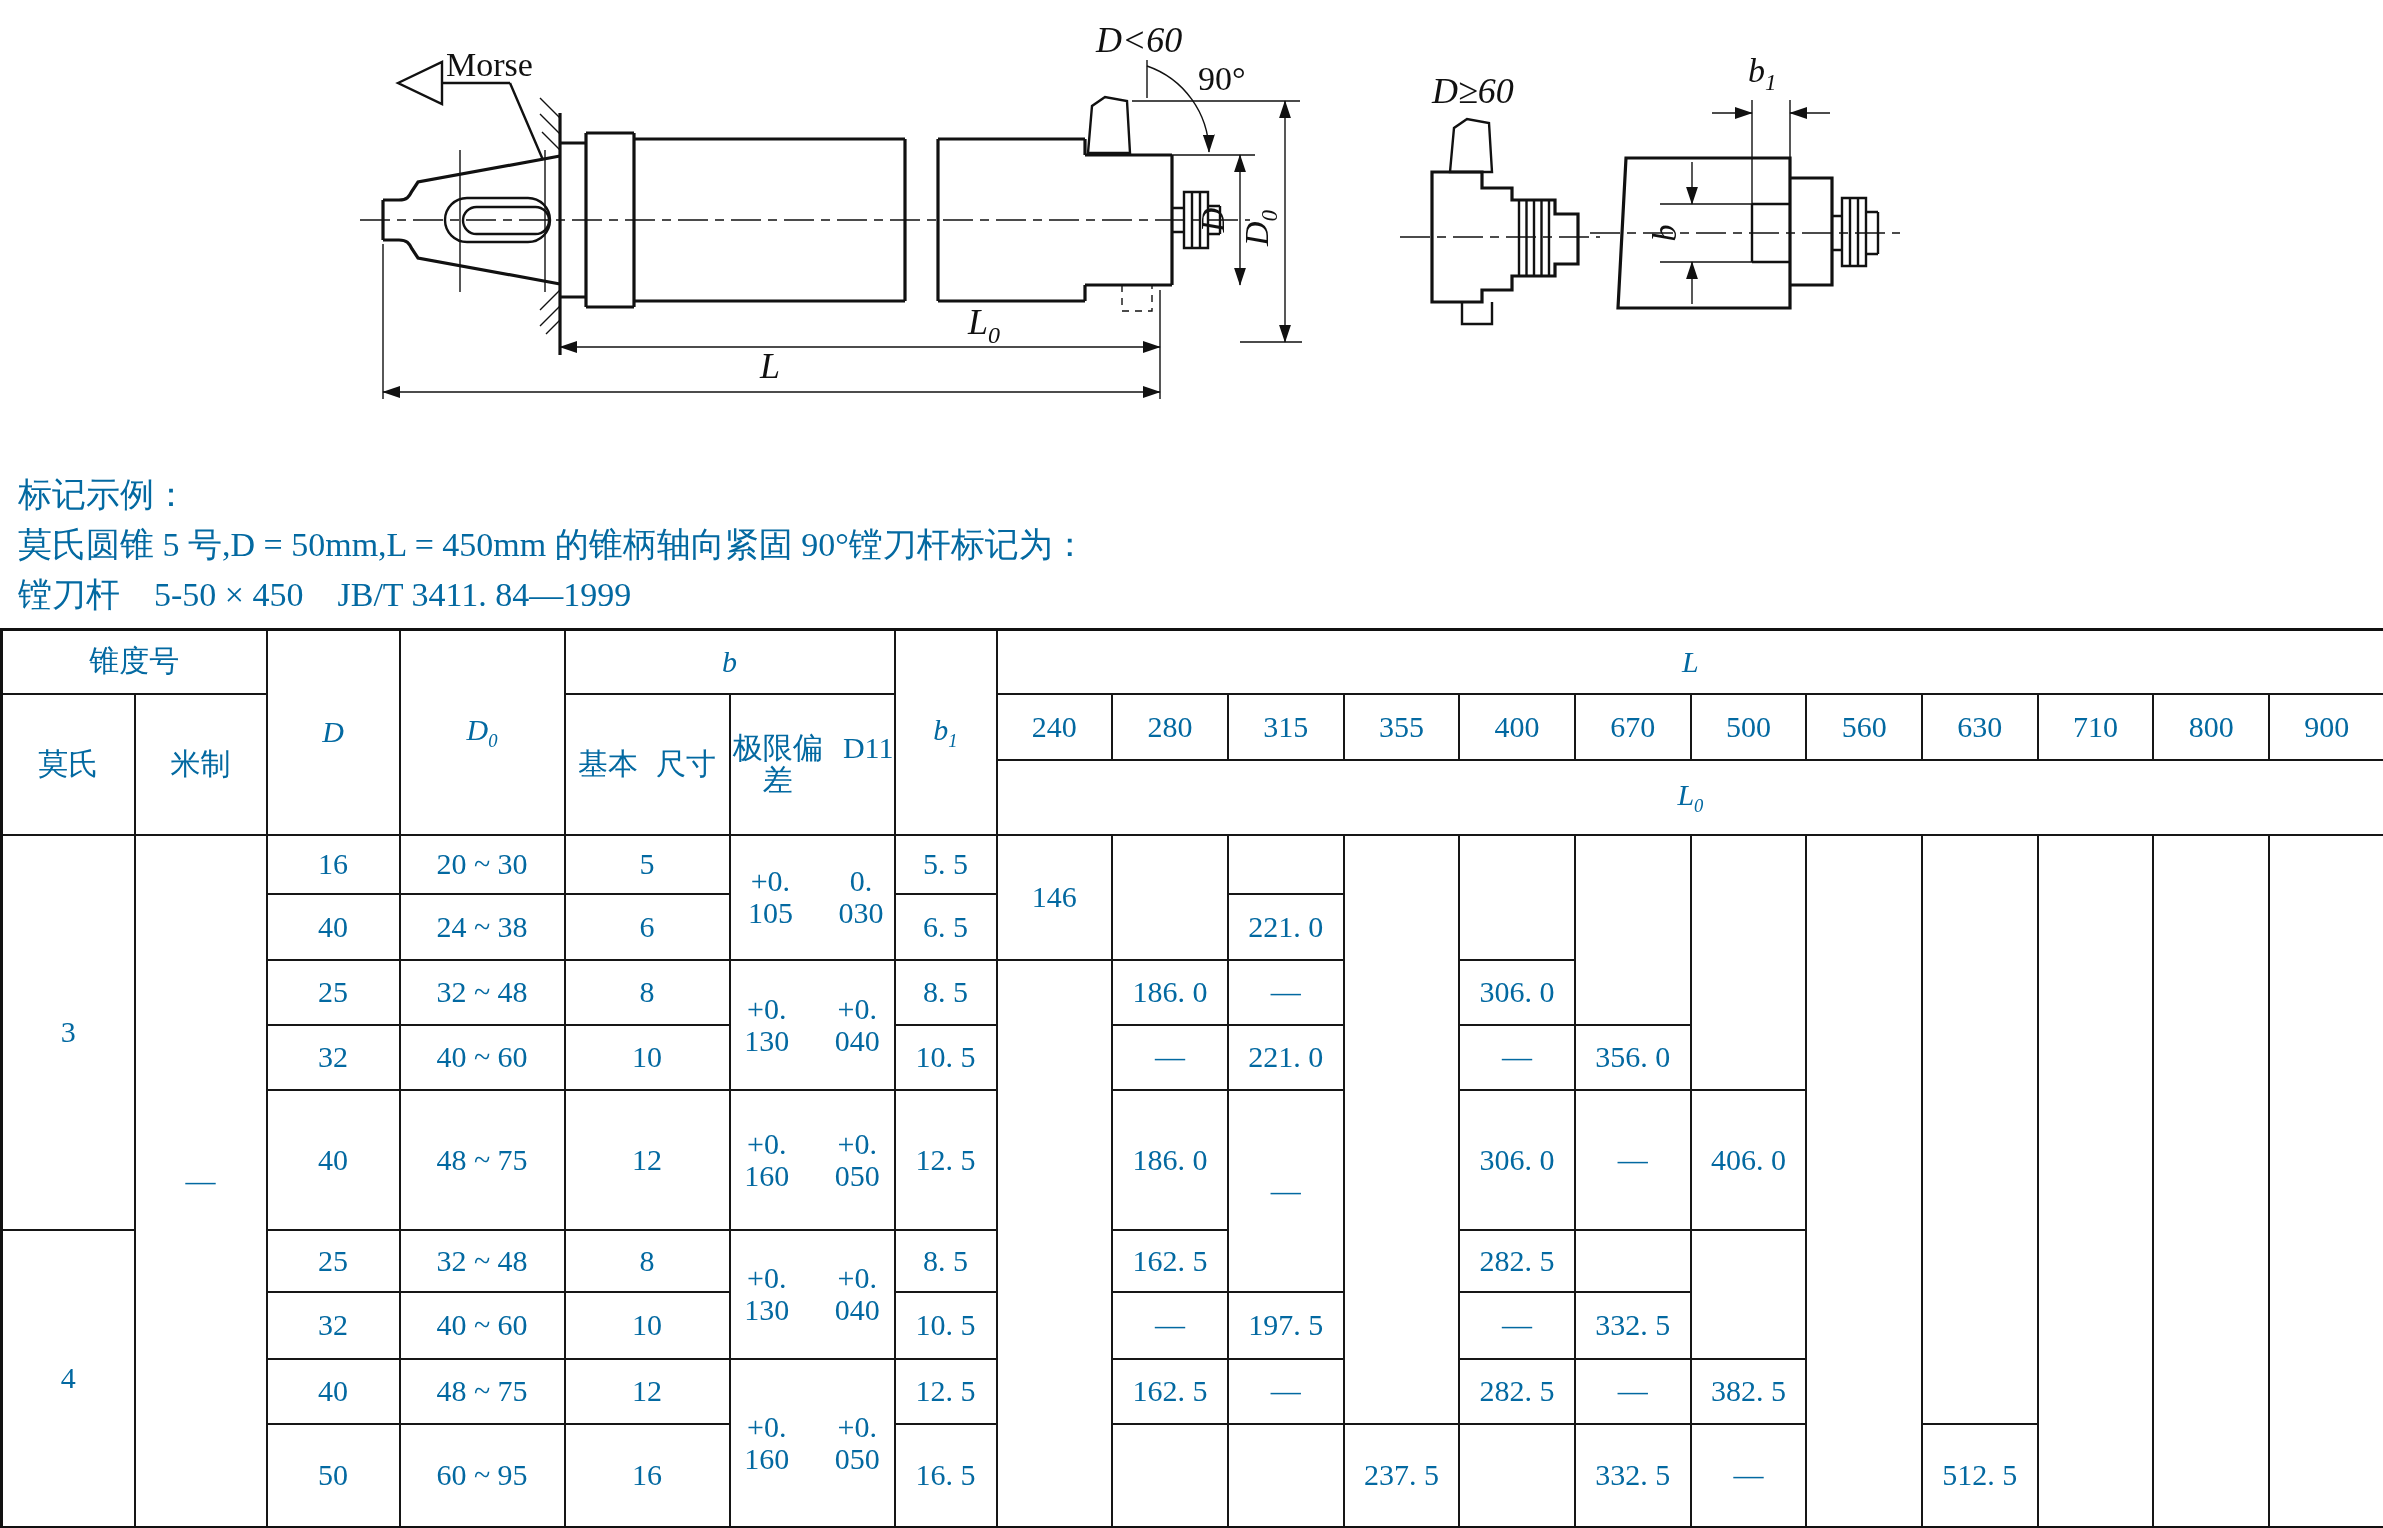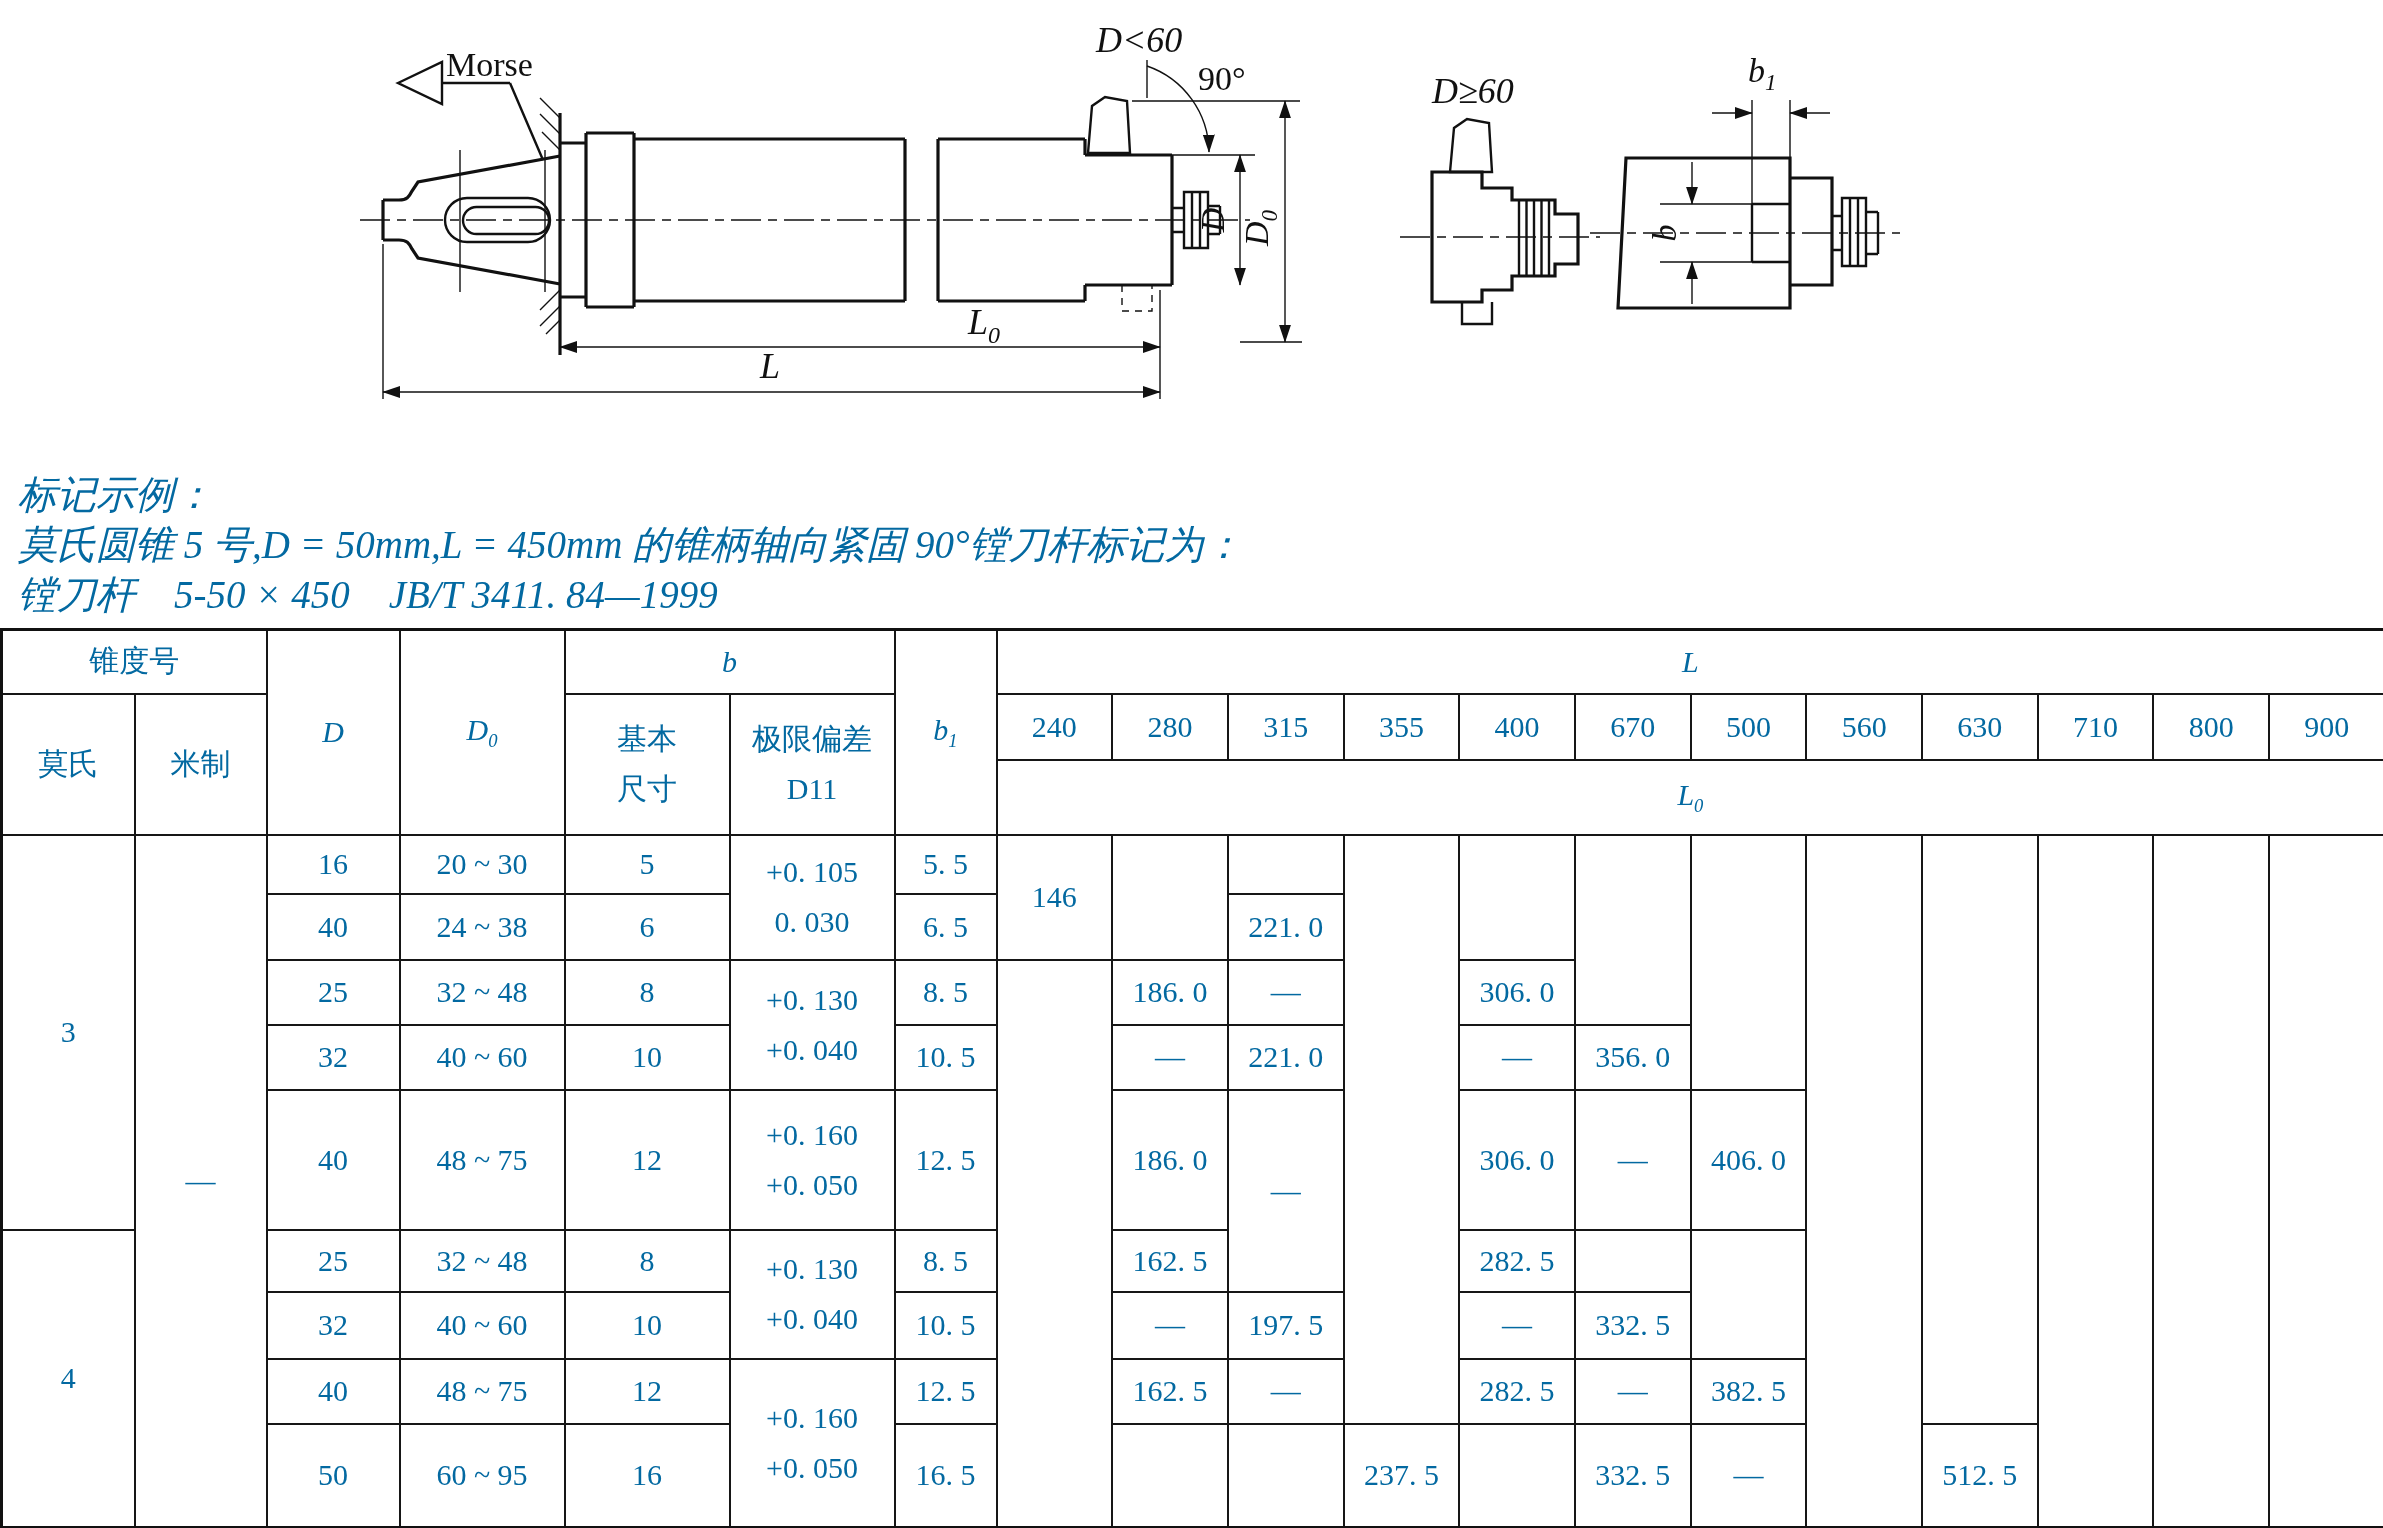--- a/index.html
+++ b/index.html
@@ -7,31 +7,31 @@
         font-family:"Liberation Serif",serif;color:#0369a1;}
   
   #drawing{position:absolute;left:0;top:0;}
   .ln{stroke:#111;fill:none;}
   .w3{stroke-width:3.2px;} .w2{stroke-width:2.4px;} .w1{stroke-width:1.4px;}
   .cl{stroke:#111;stroke-width:1.3px;fill:none;stroke-dasharray:30 7 9 7;}
   .dash{stroke-dasharray:7 6;}
   .svgtxt{font-family:"Liberation Serif",serif;fill:#111;}
   .it{font-style:italic;}
   
-  .marking{position:absolute;left:18px;top:470px;width:1500px;font-size:39px;line-height:50px;font-style:italic;}
+  .marking{position:absolute;left:18px;top:470px;width:1500px;font-size:34px;line-height:50px;}
   .marking div{white-space:pre;}
   
   table.spec{position:absolute;left:0;top:628px;width:2383px;border-collapse:collapse;
              table-layout:fixed;border:3px solid #111;}
   table.spec td{border:2px solid #161616;text-align:center;vertical-align:middle;
                 padding:0;font-size:30px;overflow:hidden;}
   .hr1{height:64px;} .hr2{height:66px;} .hr3{height:75px;}
   .br1{height:59px;} .br2{height:66px;} .br3{height:65px;} .br4{height:65px;}
   .br5{height:140px;} .br6{height:62px;} .br7{height:67px;} .br8{height:65px;} .br9{height:104px;}
-  td .devwrap{display:flex;flex-direction:column;justify-content:center;gap:18px;line-height:32px;}
+  td .devwrap{display:flex;flex-direction:row;justify-content:center;gap:18px;line-height:32px;}
   td sub{font-size:0.62em;}
   .mi{font-style:italic;}
 </style>
 </head>
 <body>
 
 <div class="page">
 
   <svg id="drawing" width="2383" height="460" viewBox="0 0 2383 460">
     <defs>

